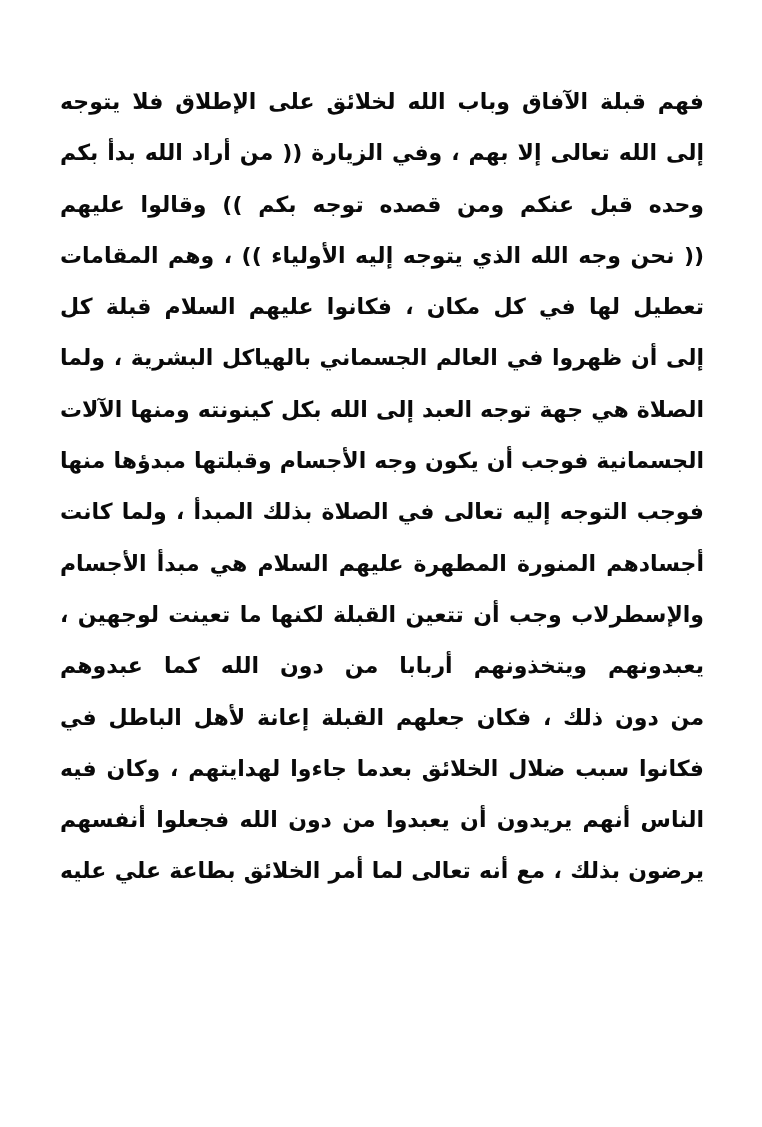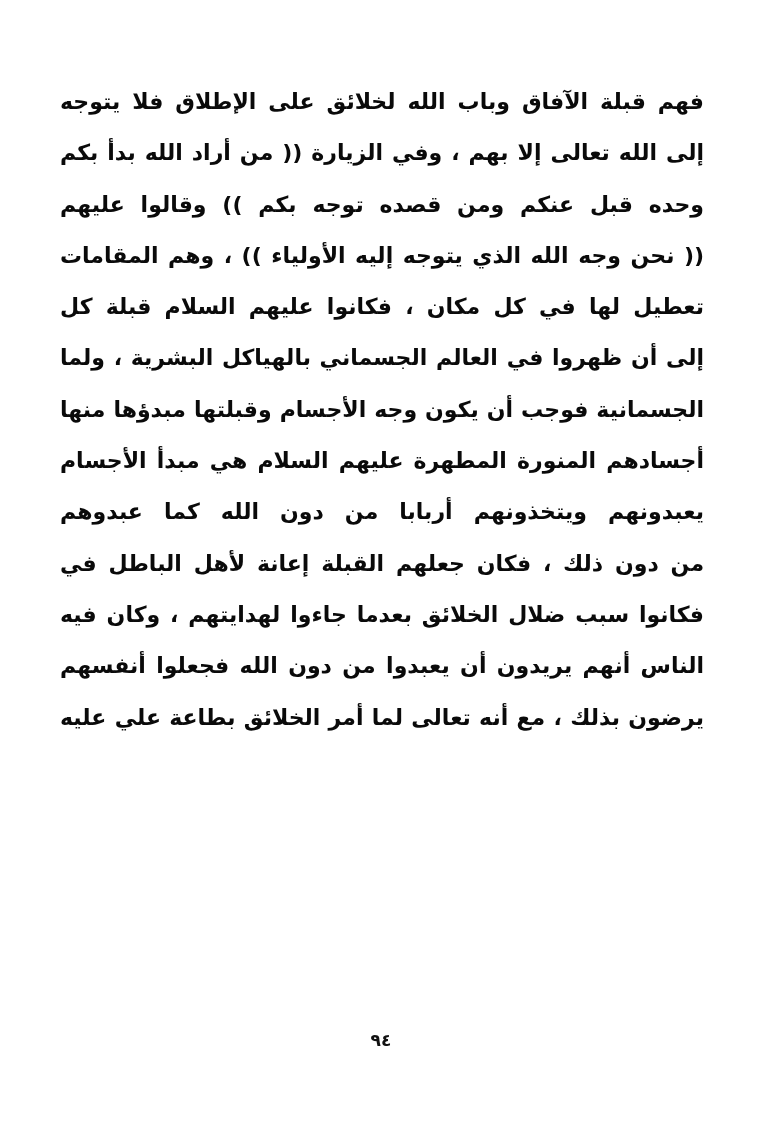--- a/index.html
+++ b/index.html
@@ -52,22 +52,24 @@
 <body>
 
 <div class="page">
   <div class="text-block" dir="rtl" lang="ar">
     <div class="text-line">فهم قبلة الآفاق وباب الله لخلائق على الإطلاق فلا يتوجه متوجه</div>
     <div class="text-line">إلى الله تعالى إلا بهم ، وفي الزيارة (( من أراد الله بدأ بكم ومن</div>
     <div class="text-line">وحده قبل عنكم ومن قصده توجه بكم )) وقالوا عليهم السلام</div>
     <div class="text-line">(( نحن وجه الله الذي يتوجه إليه الأولياء )) ، وهم المقامات التي لا</div>
     <div class="text-line">تعطيل لها في كل مكان ، فكانوا عليهم السلام قبلة كل عالم بحسبه</div>
     <div class="text-line">إلى أن ظهروا في العالم الجسماني بالهياكل البشرية ، ولما كانت</div>
+    <div class="text-line">الصلاة هي جهة توجه العبد إلى الله بكل كينونته ومنها الآلات</div>
     <div class="text-line">الجسمانية فوجب أن يكون وجه الأجسام وقبلتها مبدؤها منها ،</div>
+    <div class="text-line">فوجب التوجه إليه تعالى في الصلاة بذلك المبدأ ، ولما كانت</div>
     <div class="text-line">أجسادهم المنورة المطهرة عليهم السلام هي مبدأ الأجسام والعناصر</div>
+    <div class="text-line">والإسطرلاب وجب أن تتعين القبلة لكنها ما تعينت لوجهين ،</div>
     <div class="text-line">يعبدونهم ويتخذونهم أربابا من دون الله كما عبدوهم واتخذوهم</div>
     <div class="text-line">من دون ذلك ، فكان جعلهم القبلة إعانة لأهل الباطل في باطلهم</div>
     <div class="text-line">فكانوا سبب ضلال الخلائق بعدما جاءوا لهدايتهم ، وكان فيه توهم</div>
     <div class="text-line">الناس أنهم يريدون أن يعبدوا من دون الله فجعلوا أنفسهم قبلة</div>
     <div class="text-line">يرضون بذلك ، مع أنه تعالى لما أمر الخلائق بطاعة علي عليه السلام</div>
   </div>
-  <div class="page-number">٩٤</div>
 </div>
 
 </body></html>

